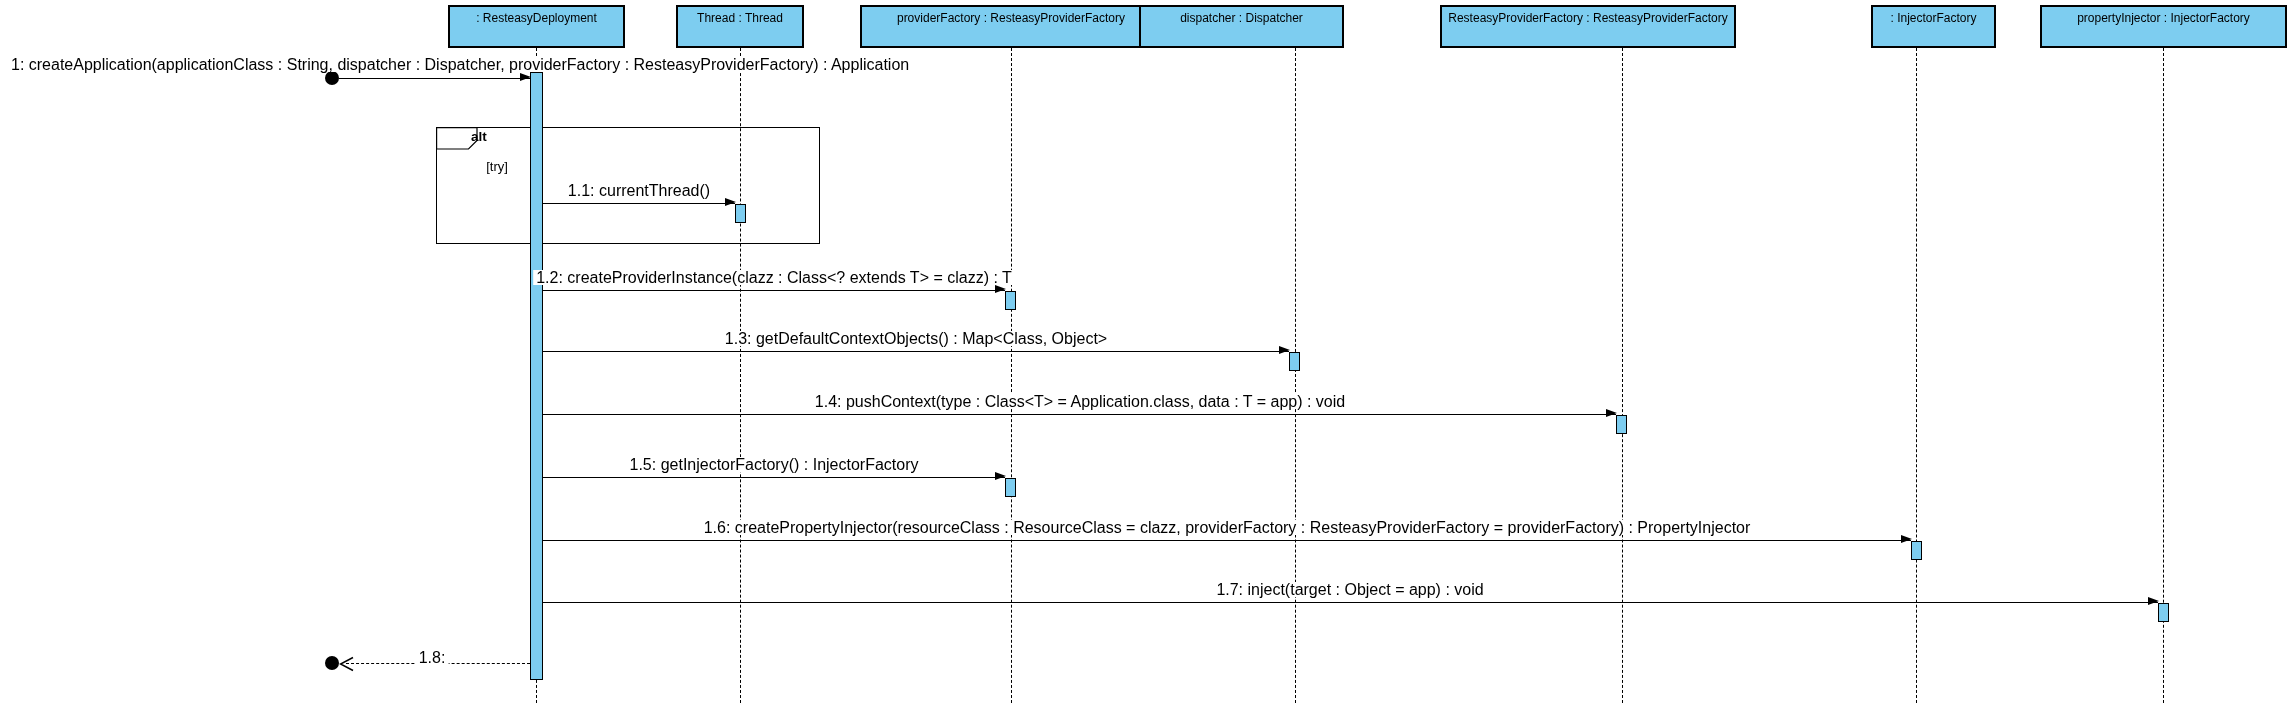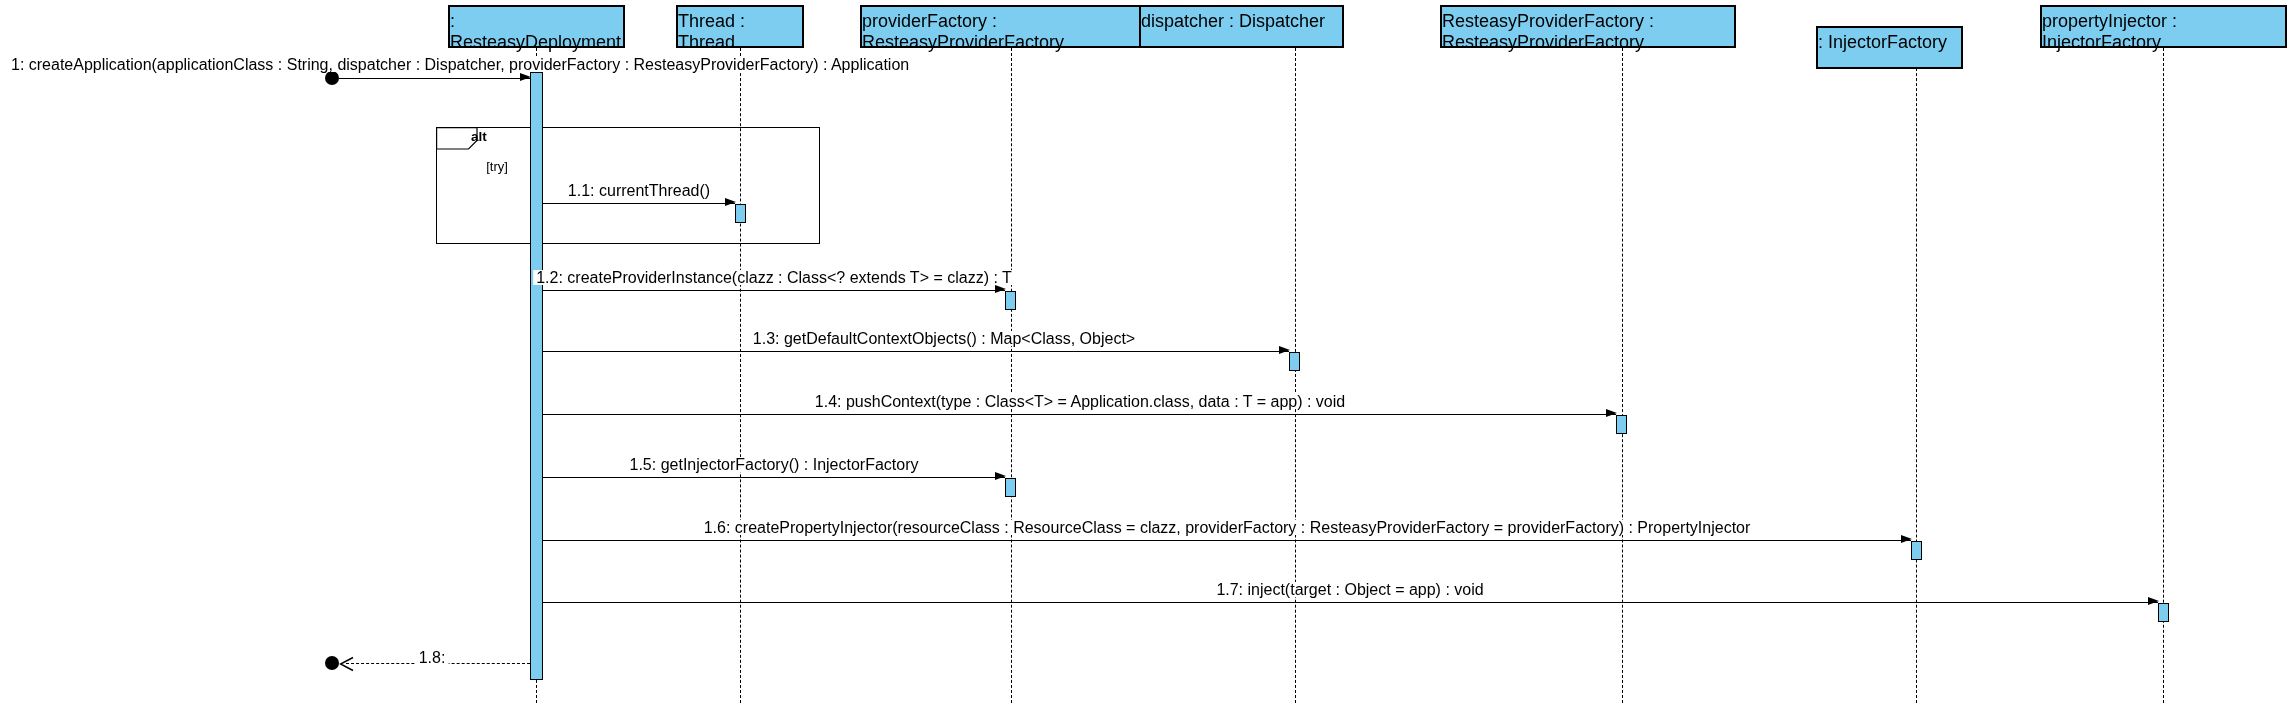--- a/index.html
+++ b/index.html
@@ -4,21 +4,21 @@
 <title>Sequence Diagram</title>
 <style>
   html,body{margin:0;padding:0;background:#ffffff;}
   body{
     position:relative;width:2296px;height:710px;overflow:hidden;
     font-family:"Liberation Sans", sans-serif;color:#000;
   }
   .head{
     position:absolute;top:5px;height:43px;box-sizing:border-box;
     border:2px solid #000;background:#7dcdf0;
-    font-size:18px;text-align:left;padding-top:4px;z-index:3;
+    font-size:12px;text-align:center;padding-top:4px;z-index:3;
   }
   .lifeline{
     position:absolute;top:48px;height:655px;width:0;
     border-left:1.4px dashed #000;z-index:1;
   }
   .activation{
     position:absolute;background:#7dcdf0;border:1.6px solid #000;
     box-sizing:border-box;z-index:3;
   }
   .msg-line{
@@ -64,21 +64,21 @@
 <div class="lifeline" style="left:1295px;"></div>
 <div class="lifeline" style="left:1622px;"></div>
 <div class="lifeline" style="left:1916px;"></div>
 <div class="lifeline" style="left:2163px;"></div>
 
 <div class="head" style="left:448px;width:177px;"><span>: ResteasyDeployment</span></div>
 <div class="head" style="left:676px;width:128px;"><span>Thread : Thread</span></div>
 <div class="head" style="left:860px;width:302px;"><span>providerFactory : ResteasyProviderFactory</span></div>
 <div class="head" style="left:1139px;width:205px;"><span>dispatcher : Dispatcher</span></div>
 <div class="head" style="left:1440px;width:296px;"><span>ResteasyProviderFactory : ResteasyProviderFactory</span></div>
-<div class="head" style="left:1816px;width:147px;margin-top:21px;"><span>: InjectorFactory</span></div>
+<div class="head" style="left:1871px;width:125px;"><span>: InjectorFactory</span></div>
 <div class="head" style="left:2040px;width:247px;"><span>propertyInjector : InjectorFactory</span></div>
 
 <div class="frame">
   <div class="frame-operator">
     <svg width="42" height="23" viewBox="0 0 42 23">
       <path d="M0.6 0.6 H41 V13.5 L32.5 22 H0.6 Z" fill="#ffffff" stroke="#000000" stroke-width="1.2"></path>
     </svg>
     <span class="op-text">alt</span>
   </div>
 </div>
@@ -105,21 +105,21 @@
 <div class="msg-label centered" style="left:639px;top:183px;">1.1: currentThread()</div>
 
 <div class="msg-line" style="left:543px;top:290px;width:462px;">
   <div class="ah-right"></div>
 </div>
 <div class="msg-label centered" style="left:774px;top:270px;">1.2: createProviderInstance(clazz : Class&lt;? extends T&gt; = clazz) : T</div>
 
 <div class="msg-line" style="left:543px;top:351px;width:746px;">
   <div class="ah-right"></div>
 </div>
-<div class="msg-label centered" style="left:944px;top:331px;">1.3: getDefaultContextObjects() : Map&lt;Class, Object&gt;</div>
+<div class="msg-label centered" style="left:916px;top:331px;">1.3: getDefaultContextObjects() : Map&lt;Class, Object&gt;</div>
 
 <div class="msg-line" style="left:543px;top:414px;width:1073px;">
   <div class="ah-right"></div>
 </div>
 <div class="msg-label centered" style="left:1080px;top:394px;">1.4: pushContext(type : Class&lt;T&gt; = Application.class, data : T = app) : void</div>
 
 <div class="msg-line" style="left:543px;top:477px;width:462px;">
   <div class="ah-right"></div>
 </div>
 <div class="msg-label centered" style="left:774px;top:457px;">1.5: getInjectorFactory() : InjectorFactory</div>

